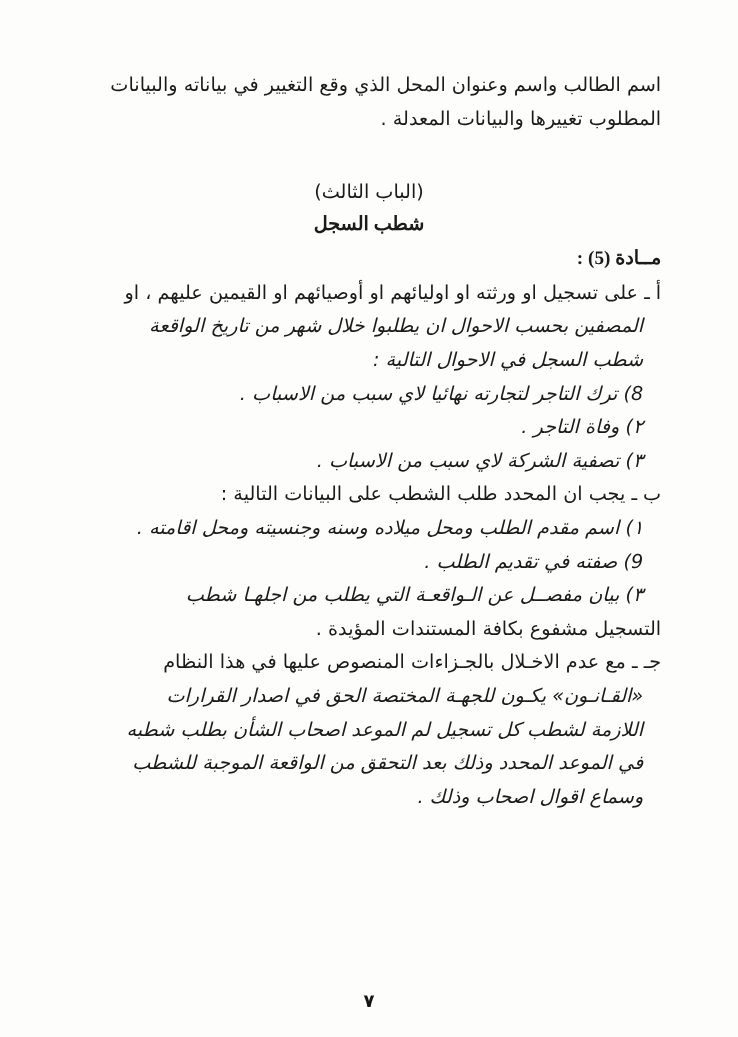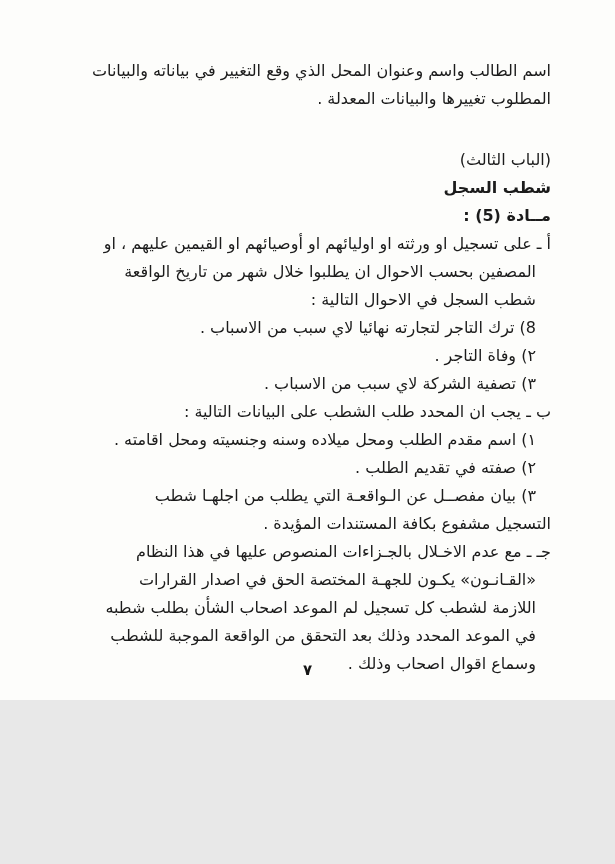--- a/index.html
+++ b/index.html
@@ -3,46 +3,46 @@
 <meta charset="utf-8">
 <style>
   html, body {
     margin: 0;
     padding: 0;
     background: #e8e8e8;
   }
   .page {
     position: relative;
     width: 615px;
-    height: 700px;
+    height: 864px;
     margin: 0 auto;
     background: #fdfdfb;
     color: #1b1b1b;
     font-family: "DejaVu Sans", sans-serif;
     overflow: hidden;
     box-sizing: border-box;
   }
   .content {
     direction: rtl;
     padding: 57px 64px 0 40px;
   }
   .ln {
     text-align: right;
     font-size: 16px;
     line-height: 28px;
     white-space: nowrap;
     font-weight: 400;
   }
   .ln.center {
-    text-align: right;
+    text-align: center;
     white-space: normal;
     padding-left: 24px; 
   }
-  .ln.bold { font-weight: 700; }
-  .ln.i1 { margin-right: 15px; }
+  .ln.bold { font-weight: 700; font-family: Liberation Serif, serif; }
+  .ln.i1 { margin-right: 15px; font-style: italic; }
   .ln.i2 { }
   .ln.gap { margin-top: 33px; }
   .page-number {
     position: absolute;
     bottom: 21px;
     left: 0;
     right: 0;
     text-align: center;
     direction: rtl;
     font-size: 15px;
@@ -62,21 +62,21 @@
         <div class="ln center bold">شطب السجل</div>
         <div class="ln bold">مــادة (5) :</div>
         <div class="ln">أ ـ على تسجيل او ورثته او اوليائهم او أوصيائهم او القيمين عليهم ، او</div>
         <div class="ln i1">المصفين بحسب الاحوال ان يطلبوا خلال شهر من تاريخ الواقعة</div>
         <div class="ln i1">شطب السجل في الاحوال التالية :</div>
         <div class="ln i1">8) ترك التاجر لتجارته نهائيا لاي سبب من الاسباب .</div>
         <div class="ln i1">٢) وفاة التاجر .</div>
         <div class="ln i1">٣) تصفية الشركة لاي سبب من الاسباب .</div>
         <div class="ln">ب ـ يجب ان المحدد طلب الشطب على البيانات التالية :</div>
         <div class="ln i1">١) اسم مقدم الطلب ومحل ميلاده وسنه وجنسيته ومحل اقامته .</div>
-        <div class="ln i1">٢) صفته في تقديم الطلب .</div>
+        <div class="ln i1">9) صفته في تقديم الطلب .</div>
         <div class="ln i1">٣) بيان مفصــل عن الـواقعـة التي يطلب من اجلهـا شطب</div>
         <div class="ln i2">التسجيل مشفوع بكافة المستندات المؤيدة .</div>
         <div class="ln">جـ ـ مع عدم الاخـلال بالجـزاءات المنصوص عليها في هذا النظام</div>
         <div class="ln i1">«القـانـون» يكـون للجهـة المختصة الحق في اصدار القرارات</div>
         <div class="ln i1">اللازمة لشطب كل تسجيل لم الموعد اصحاب الشأن بطلب شطبه</div>
         <div class="ln i1">في الموعد المحدد وذلك بعد التحقق من الواقعة الموجبة للشطب</div>
         <div class="ln i1">وسماع اقوال اصحاب وذلك .</div>
       </div>
   </div>
   <div class="page-number">٧</div>

